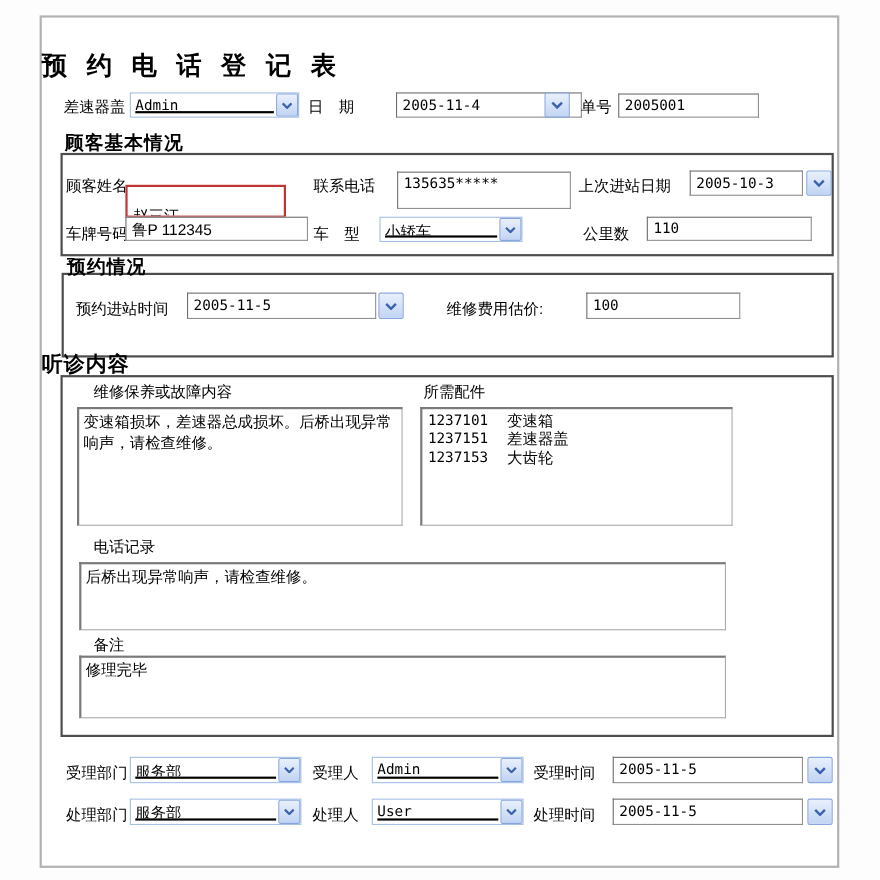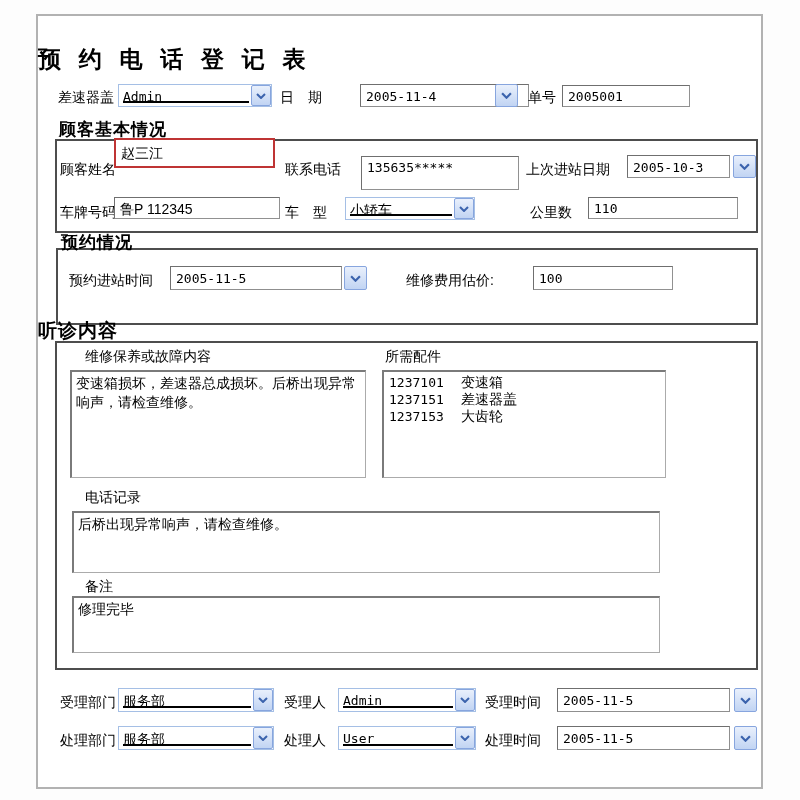--- a/index.html
+++ b/index.html
@@ -95,21 +95,21 @@
       </svg>
     </span>
 </div>
 <div class="lbl" style="left:528px; top:89px;">单号</div>
 <div class="tbox" style="left:562px; top:85px; width:128px; height:22px;">2005001</div>
 
 <div class="groupbox" style="left:55px; top:139px; width:703px; height:94px;"></div>
 <div class="group-title" style="left:59px; top:118px;">顾客基本情况</div>
 
 <div class="lbl" style="left:60px; top:161px;">顾客姓名</div>
-<div class="tbox red" style="left:114px; top:138px; width:161px; height:30px; padding-top:5px;">赵三江</div>
+<div class="tbox red" style="left:114px; top:168px; width:146px; height:30px; padding-top:18px;">赵三江</div>
 <div class="lbl" style="left:285px; top:161px;">联系电话</div>
 <div class="tbox" style="left:361px; top:156px; width:158px; height:34px;">135635*****</div>
 <div class="lbl" style="left:526px; top:161px;">上次进站日期</div>
 <div class="dp-box" style="left:627px; top:155px; width:103px; height:23px;">2005-10-3</div>
 <div class="dp-btn" style="left:733px; top:155px; width:23px; height:23px;">
   <span>
       <svg class="chev" width="11" height="7" viewBox="0 0 10 6">
         <path d="M1 1 L5 5 L9 1" stroke="#3b63ad" stroke-width="2" fill="none"></path>
       </svg>
     </span>

